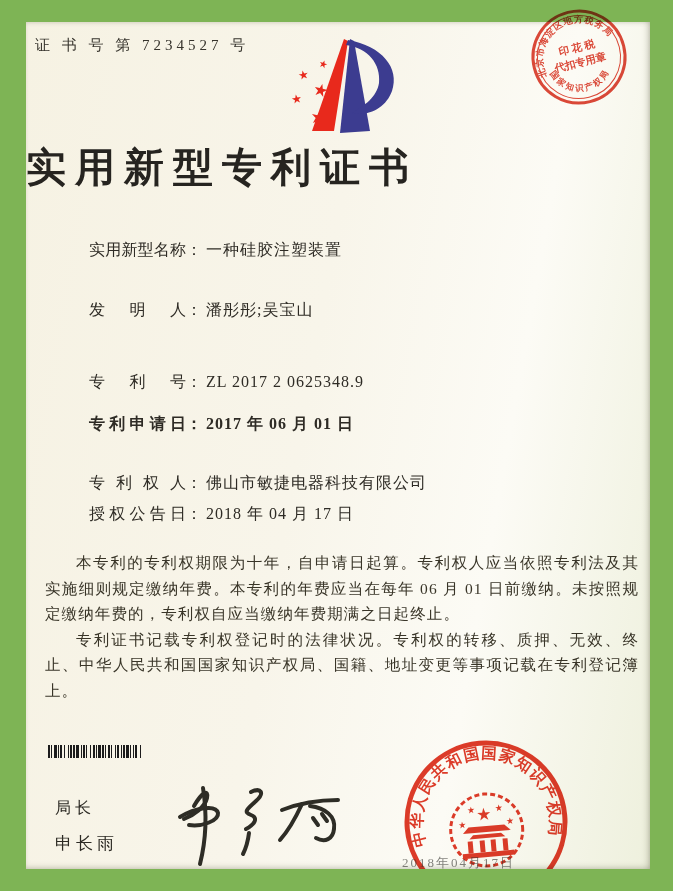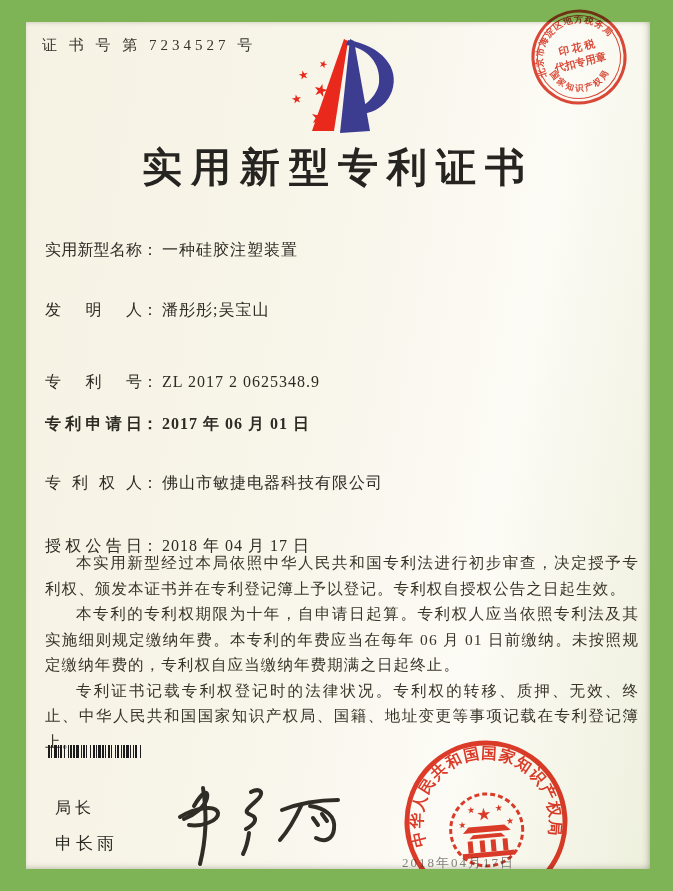--- a/index.html
+++ b/index.html
@@ -13,43 +13,43 @@
   .paper {
     position:absolute; left:26px; top:22px; width:624px; height:847px;
     background:linear-gradient(100deg,#f6f2e3 0%,#f8f5ea 45%,#fcfbf5 72%,#eef0dd 100%);
     box-shadow: inset -5px 0 7px -4px rgba(110,110,85,.45),
                 inset 0 -4px 6px -3px rgba(110,115,85,.35),
                 inset 0 3px 5px -3px rgba(110,110,85,.25);
     overflow:hidden;
   }
 
   .cert-number {
-    position:absolute; left:16px; top:14px;
+    position:absolute; left:9px; top:14px;
     font-size:15px; letter-spacing:4px; color:#36332c;
     white-space:nowrap;
   }
 
   .logo { position:absolute; left:256px; top:12px; width:122px; height:106px; }
 
   .title {
     position:absolute; left:0; top:118px; width:100%;
-    text-align:center; font-size:40px; letter-spacing:9px;
+    font-size:40px; letter-spacing:9px;
     color:#262420; font-weight:600; white-space:nowrap;
   }
 
   .fields { position:absolute; left:19px; top:218px; width:580px; }
   .frow { position:absolute; left:0; white-space:nowrap; font-size:16px; color:#2e2b25; }
   .flabel {
     display:inline-block; width:97px; letter-spacing:0;
-    text-align:justify; text-align-last:justify; vertical-align:top;
+    text-align:justify; text-align-last:justify; vertical-align:top;margin-left:44px;
   }
   .fcolon { display:inline-block; margin:0 4px 0 0; }
   .fvalue { letter-spacing:1px;margin-top:46px; }
   .frow-0 { top:0px; }   .frow-1 { top:60px; }  .frow-2 { top:132px; }
-  .frow-3 { top:174px;font-weight:bold; } .frow-4 { top:233px; } .frow-5 { top:296px; }
+  .frow-3 { top:174px;font-weight:bold; } .frow-4 { top:233px; } .frow-5 { top:264px; }
 
   .body-text {
     position:absolute; left:19px; top:528px; width:594px;
     font-size:15.5px; line-height:25.5px; letter-spacing:1.1px;
     color:#393528; text-align:justify;
   }
   .body-text p { text-indent:2em; }
 
   .barcode { position:absolute; left:22px; top:723px; width:198px; height:13px;
     display:flex; align-items:stretch; }
@@ -121,21 +121,20 @@
       </div>
       <div class="frow frow-4">
         <span class="flabel">专利权人</span><span class="fcolon">：</span><span class="fvalue">佛山市敏捷电器科技有限公司</span>
       </div>
       <div class="frow frow-5">
         <span class="flabel">授权公告日</span><span class="fcolon">：</span><span class="fvalue">2018 年 04 月 17 日</span>
       </div>
     </div>
 
     <div class="body-text">
-      <p>本实用新型经过本局依照中华人民共和国专利法进行初步审查，决定授予专利权、颁发本证书并在专利登记簿上予以登记。专利权自授权公告之日起生效。</p>
       <p>本专利的专利权期限为十年，自申请日起算。专利权人应当依照专利法及其实施细则规定缴纳年费。本专利的年费应当在每年 06 月 01 日前缴纳。未按照规定缴纳年费的，专利权自应当缴纳年费期满之日起终止。</p>
       <p>专利证书记载专利权登记时的法律状况。专利权的转移、质押、无效、终止、中华人民共和国国家知识产权局、国籍、地址变更等事项记载在专利登记簿上。</p>
     </div>
 
     <div class="barcode" id="barcode">
         <span class="b" style="width: 2px; background: rgb(28, 28, 28);"></span>
         <span class="b" style="width: 1px; background: transparent;"></span>
         <span class="b" style="width: 1px; background: rgb(28, 28, 28);"></span>
         <span class="b" style="width: 2px; background: transparent;"></span>
         <span class="b" style="width: 3px; background: rgb(28, 28, 28);"></span>

